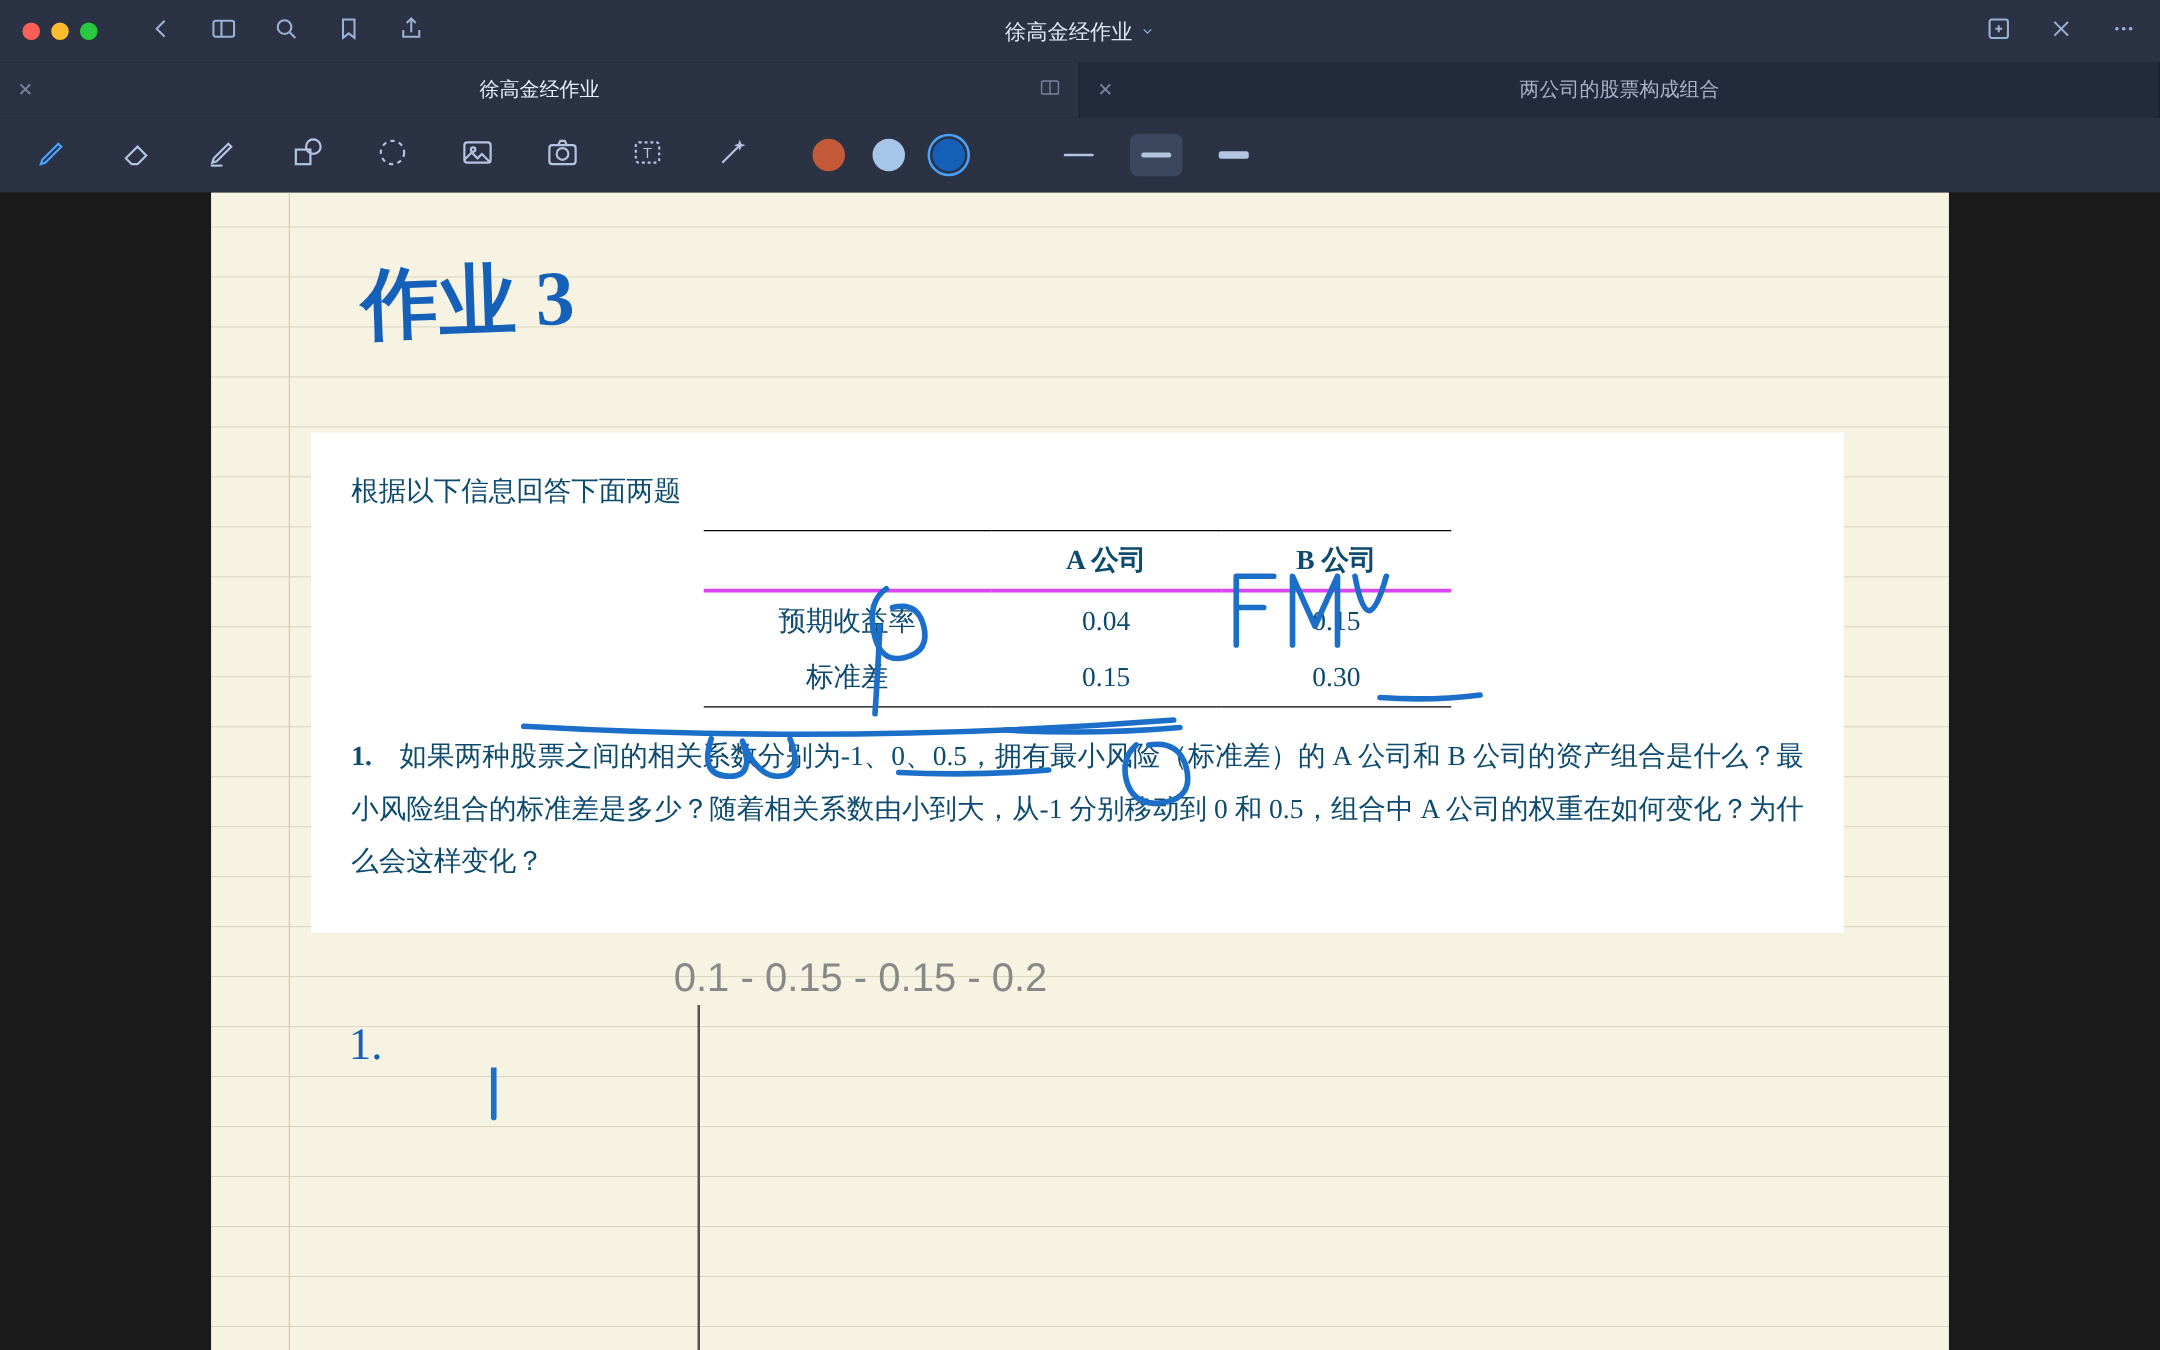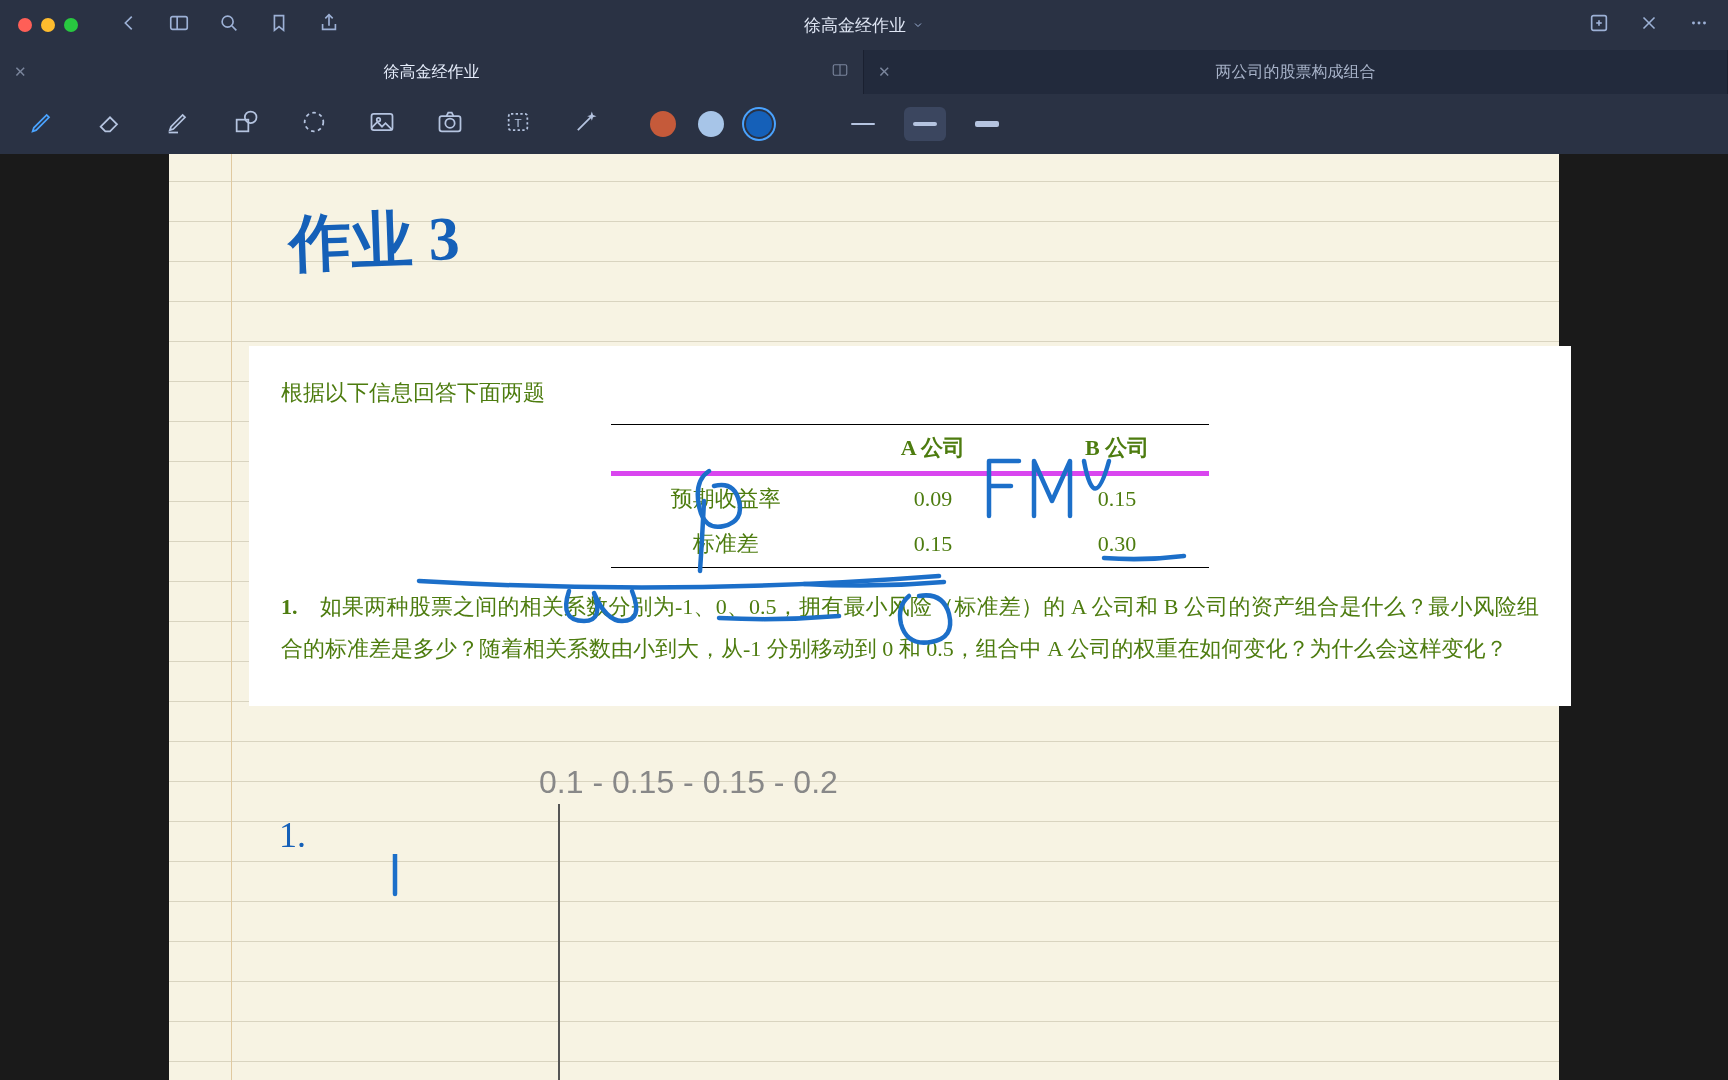--- a/index.html
+++ b/index.html
@@ -73,29 +73,29 @@
   .margin-line { position:absolute; left: 62px; top:0; bottom:0; width:1px; background:#e0c9a0; }
   
   .hand-title {
     position:absolute; left:120px; top:45px;
     font-family: "Bradley Hand", "Segoe Script", cursive;
     color:#1560b8; font-size: 62px; font-weight:600;
     transform: rotate(-2deg);
   }
   
   .inset {
-    position:absolute; left:80px; top:192px; width:1322px;
+    position:absolute; left:80px; top:192px; width:1226px;
     background:#ffffff; padding: 26px 32px 36px;
     font-family: "Songti SC", "SimSun", serif;
-    color:#4d7c0f; font-size: 22px; line-height: 1.9;
+    color:#0c4a6e; font-size: 22px; line-height: 1.9;
   }
   .inset .intro { margin-bottom: 10px; }
   .inset table { margin: 0 auto 18px; border-collapse: collapse; font-size: 22px; }
   .inset th, .inset td { padding: 2px 60px; text-align:center; }
-  .inset table thead th { border-top: 1.5px solid #000; border-bottom: 5px solid #d946ef; }
+  .inset table thead th { border-top: 1.5px solid #000; border-bottom: 3px solid #d946ef; }
   .inset table tbody tr:last-child td { border-bottom: 1.5px solid #000; }
   .inset .q { text-align: justify; margin-top: 12px; }
   .inset .q b { font-weight: bold; }
   
   .overlay-formula {
     position:absolute; left: 370px; top: 610px;
     font-size: 32px; color: #888; font-weight: 400;
     font-family: Arial, sans-serif;
   }
   .hand-num {
@@ -249,21 +249,21 @@
         <thead>
               <tr>
           <th></th>
           <th>A 公司</th>
           <th>B 公司</th>
         </tr>
             </thead>
         <tbody>
           <tr>
             <td>预期收益率</td>
-            <td>0.09</td>
+            <td>0.04</td>
             <td>0.15</td>
           </tr>
           <tr>
             <td>标准差</td>
             <td>0.15</td>
             <td>0.30</td>
           </tr>
         </tbody>
       </table>
       <div class="q">

